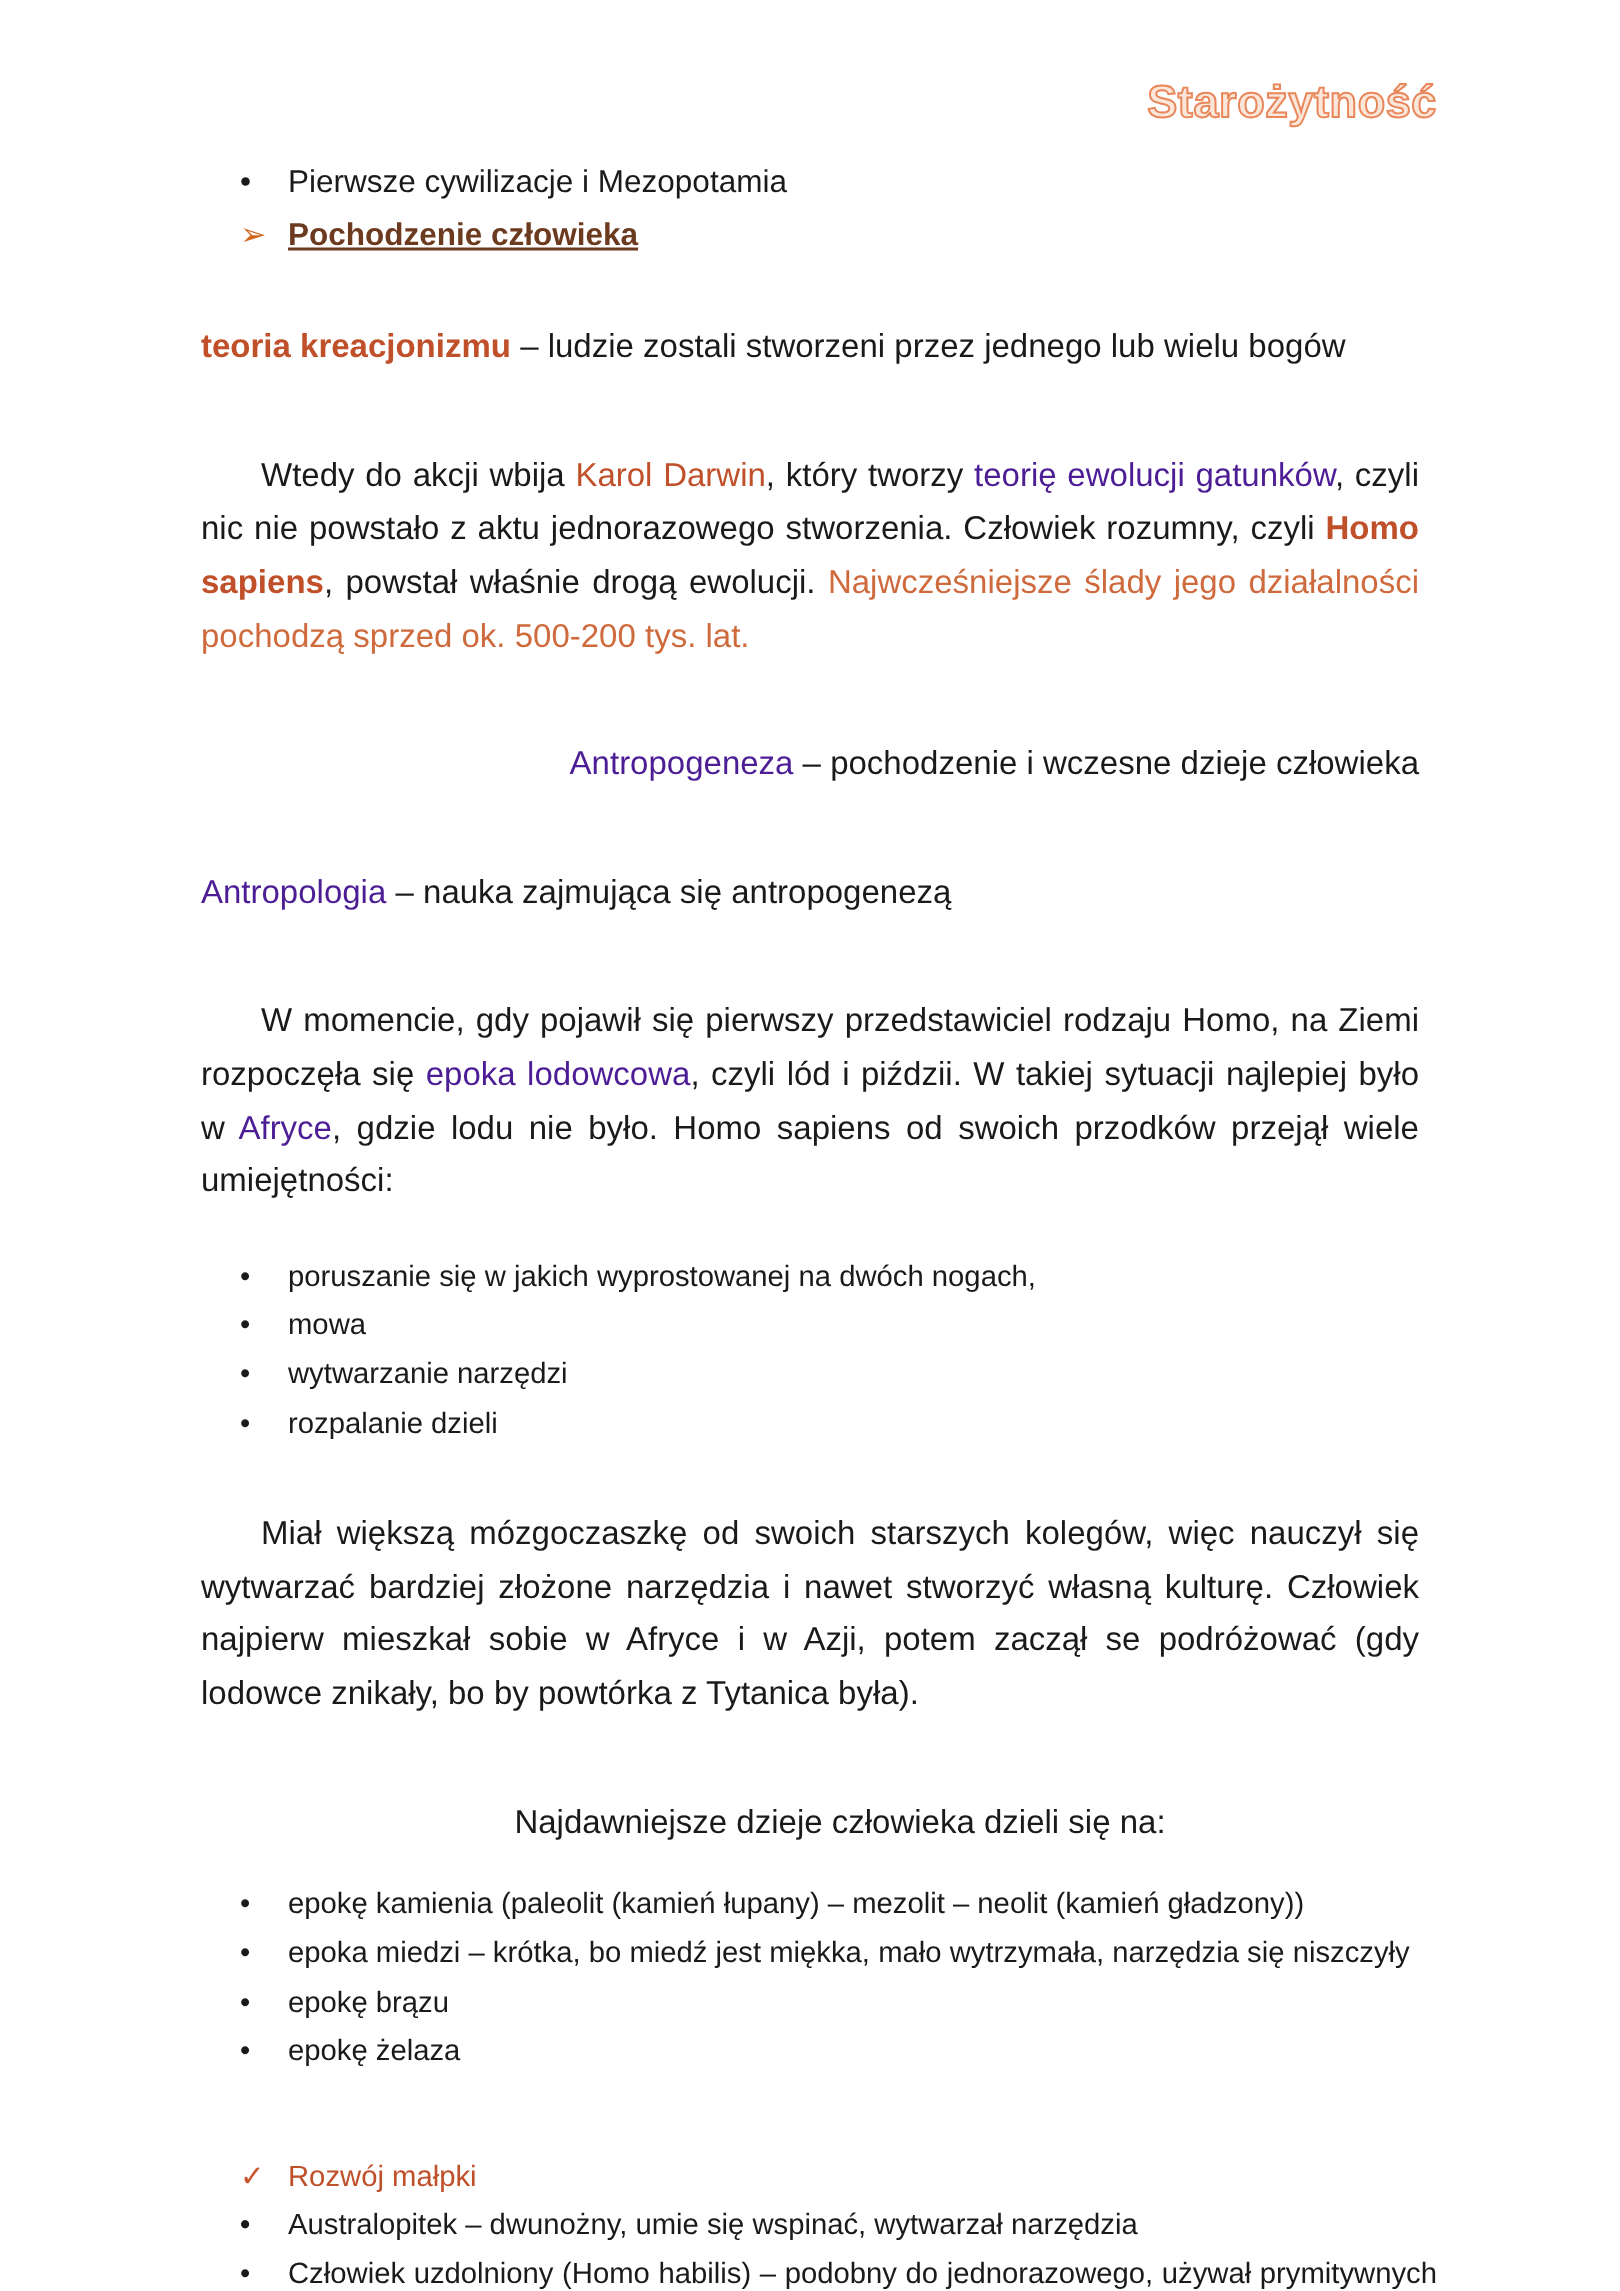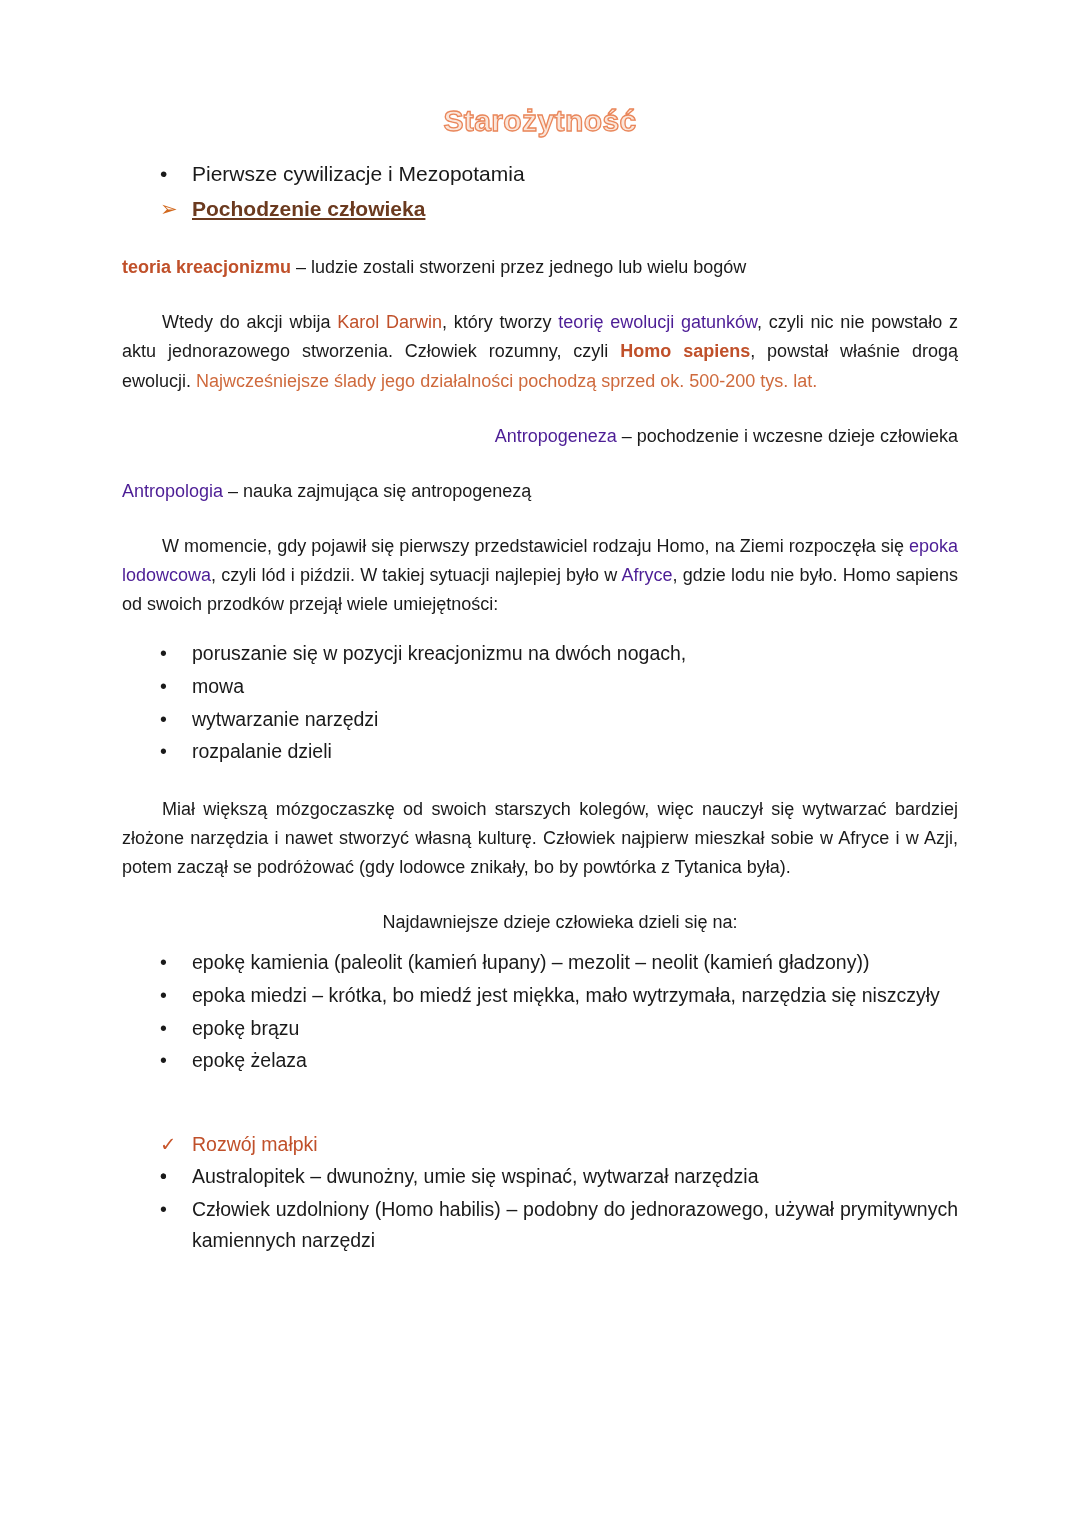--- a/index.html
+++ b/index.html
@@ -20,34 +20,34 @@
     width: 1080px;
     height: 1527px;
     background: #ffffff;
     box-sizing: border-box;
     padding: 0 122px 0 122px;
   }
 
   
   .doc-title {
     margin: 0;
-    padding-top: 104px;
-    text-align: center;
+    padding-top: 52px;
+    text-align: right;
     font-size: 30px;
     font-weight: bold;
     letter-spacing: 0.4px;
     color: #fbe6da;
     -webkit-text-stroke: 1.3px #e9865a;
     text-shadow: 0 0 1px rgba(233,134,90,0.55);
   }
 
   
   .para {
-    margin: 0;
-    font-size: 18px;
+    margin: 12px;
+    font-size: 22px;
     line-height: 1.62;
     text-align: justify;
     text-justify: inter-word;
     color: #1a1a1a;
   }
   .para.indent { text-indent: 40px; }
 
   .gap-s  { height: 10px; }
   .gap-m  { height: 19px; }
   .gap-l  { height: 26px; }
@@ -136,21 +136,21 @@
 
   <p class="para indent">
     <span>W momencie, gdy pojawił się pierwszy przedstawiciel rodzaju Homo, na Ziemi rozpoczęła się </span><span class="or">epoka lodowcowa</span><span>, czyli lód i piździi. W takiej sytuacji najlepiej było w </span><span class="or">Afryce</span><span>, gdzie lodu nie było. Homo sapiens od swoich przodków przejął wiele umiejętności:</span>
   </p>
 
   <div class="gap-m"></div>
 
   <ul class="blist">
     <li class="nojust">
       <span class="bullet dot-sm">•</span>
-      <span>poruszanie się w pozycji kreacjonizmu na dwóch nogach,</span>
+      <span>poruszanie się w jakich wyprostowanej na dwóch nogach,</span>
     </li>
     <li class="nojust">
       <span class="bullet dot-sm">•</span>
       <span>mowa</span>
     </li>
     <li class="nojust">
       <span class="bullet dot-sm">•</span>
       <span>wytwarzanie narzędzi</span>
     </li>
     <li class="nojust">

